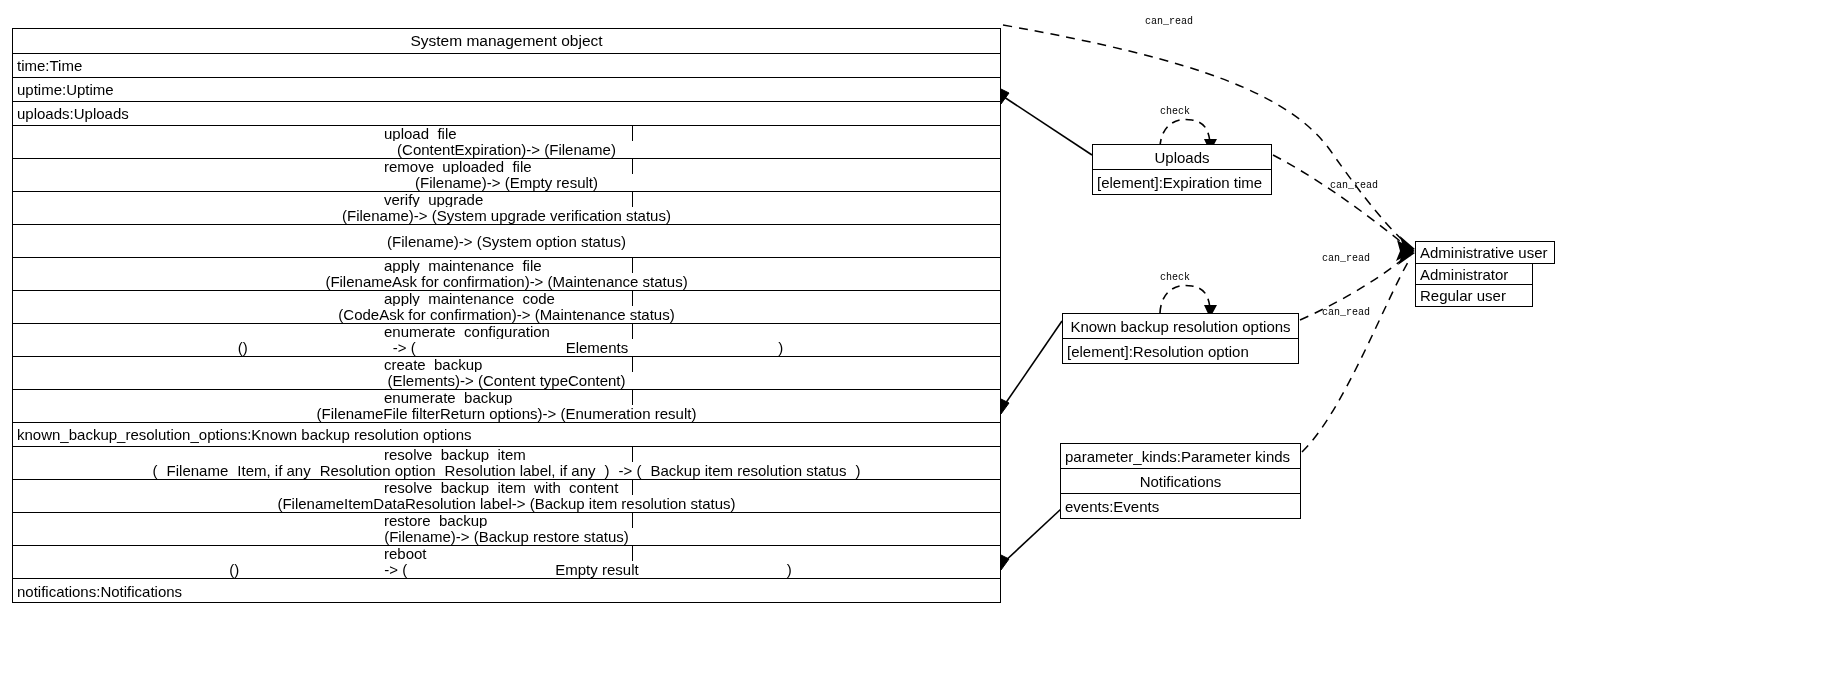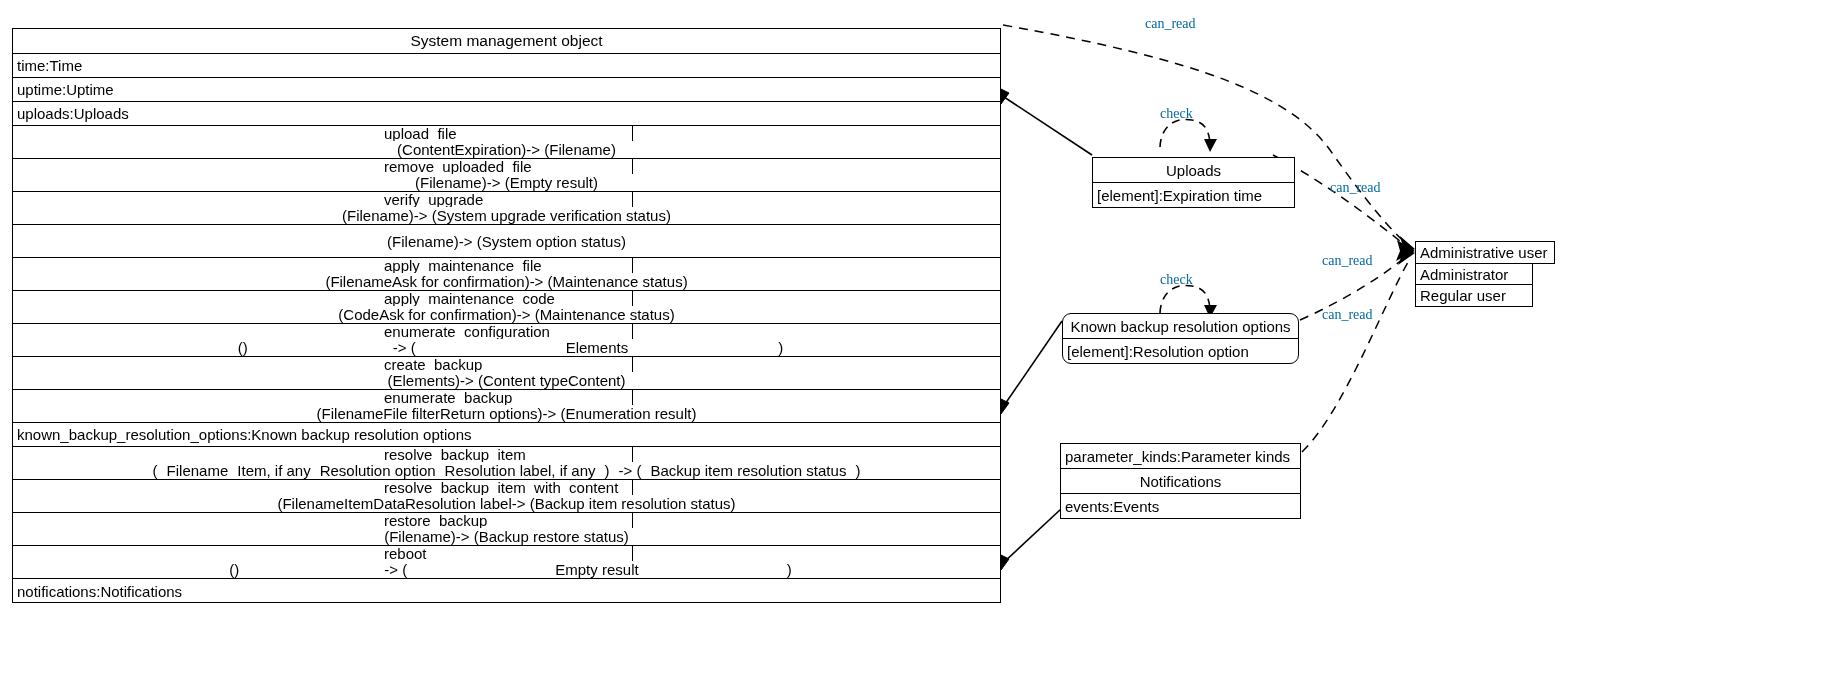--- a/index.html
+++ b/index.html
@@ -27,36 +27,36 @@
              justify-content:space-around;padding:0 8px;box-sizing:border-box;
              white-space:nowrap;}
   .sig-inner.tight{justify-content:center;gap:9px;}
   .sig-tok{display:inline-block;}
 
   
   .side-box .uml-row{height:25px;}
   .side-box .t{justify-content:center;font-size:15px;}
   .side-box .a{padding-left:4px;font-size:15px;}
 
-  #uploads-box{left:1092px;top:157px;width:203px;height:51px;}
-  #kbro-box{left:1062px;top:313px;width:237px;height:51px;border-radius:9px;}
+  #uploads-box{left:1092px;top:144px;width:180px;height:51px;}
+  #kbro-box{left:1062px;top:313px;width:237px;height:51px;}
   #notif-box{left:1060px;top:443px;width:241px;height:76px;}
 
   
   #admin-box{position:absolute;left:1415px;top:241px;width:140px;}
   #admin-box .r{border:1.5px solid #000;background:#fff;box-sizing:border-box;
                 height:23px;display:flex;align-items:center;padding-left:4px;
                 font-size:15px;margin-top:-1.5px;white-space:nowrap;}
   #admin-box .r.wide{width:140px;margin-top:0;}
   #admin-box .r.narrow{width:118px;}
 
   
   #links{position:absolute;left:0;top:0;width:1837px;height:692px;pointer-events:none;}
-  .edge-label{position:absolute;font-family:Liberation Serif, serif;
-              font-size:14px;color:#0369a1;white-space:nowrap;}
+  .edge-label{position:absolute;font-family:Liberation Mono, monospace;
+              font-size:10px;color:#000000;white-space:nowrap;}
 </style>
 </head>
 <body>
 
 <svg id="links" viewBox="0 0 1837 692" xmlns="http://www.w3.org/2000/svg">
 
   <polygon points="1001,89 1009,93 1001,104 994,99" fill="#000" stroke="#000" stroke-width="1"></polygon>
   <line x1="1004" y1="97" x2="1092" y2="155" stroke="#000" stroke-width="1.6"></line>
 
   <polygon points="1001,399 1009,403 1001,414 994,409" fill="#000" stroke="#000" stroke-width="1"></polygon>

